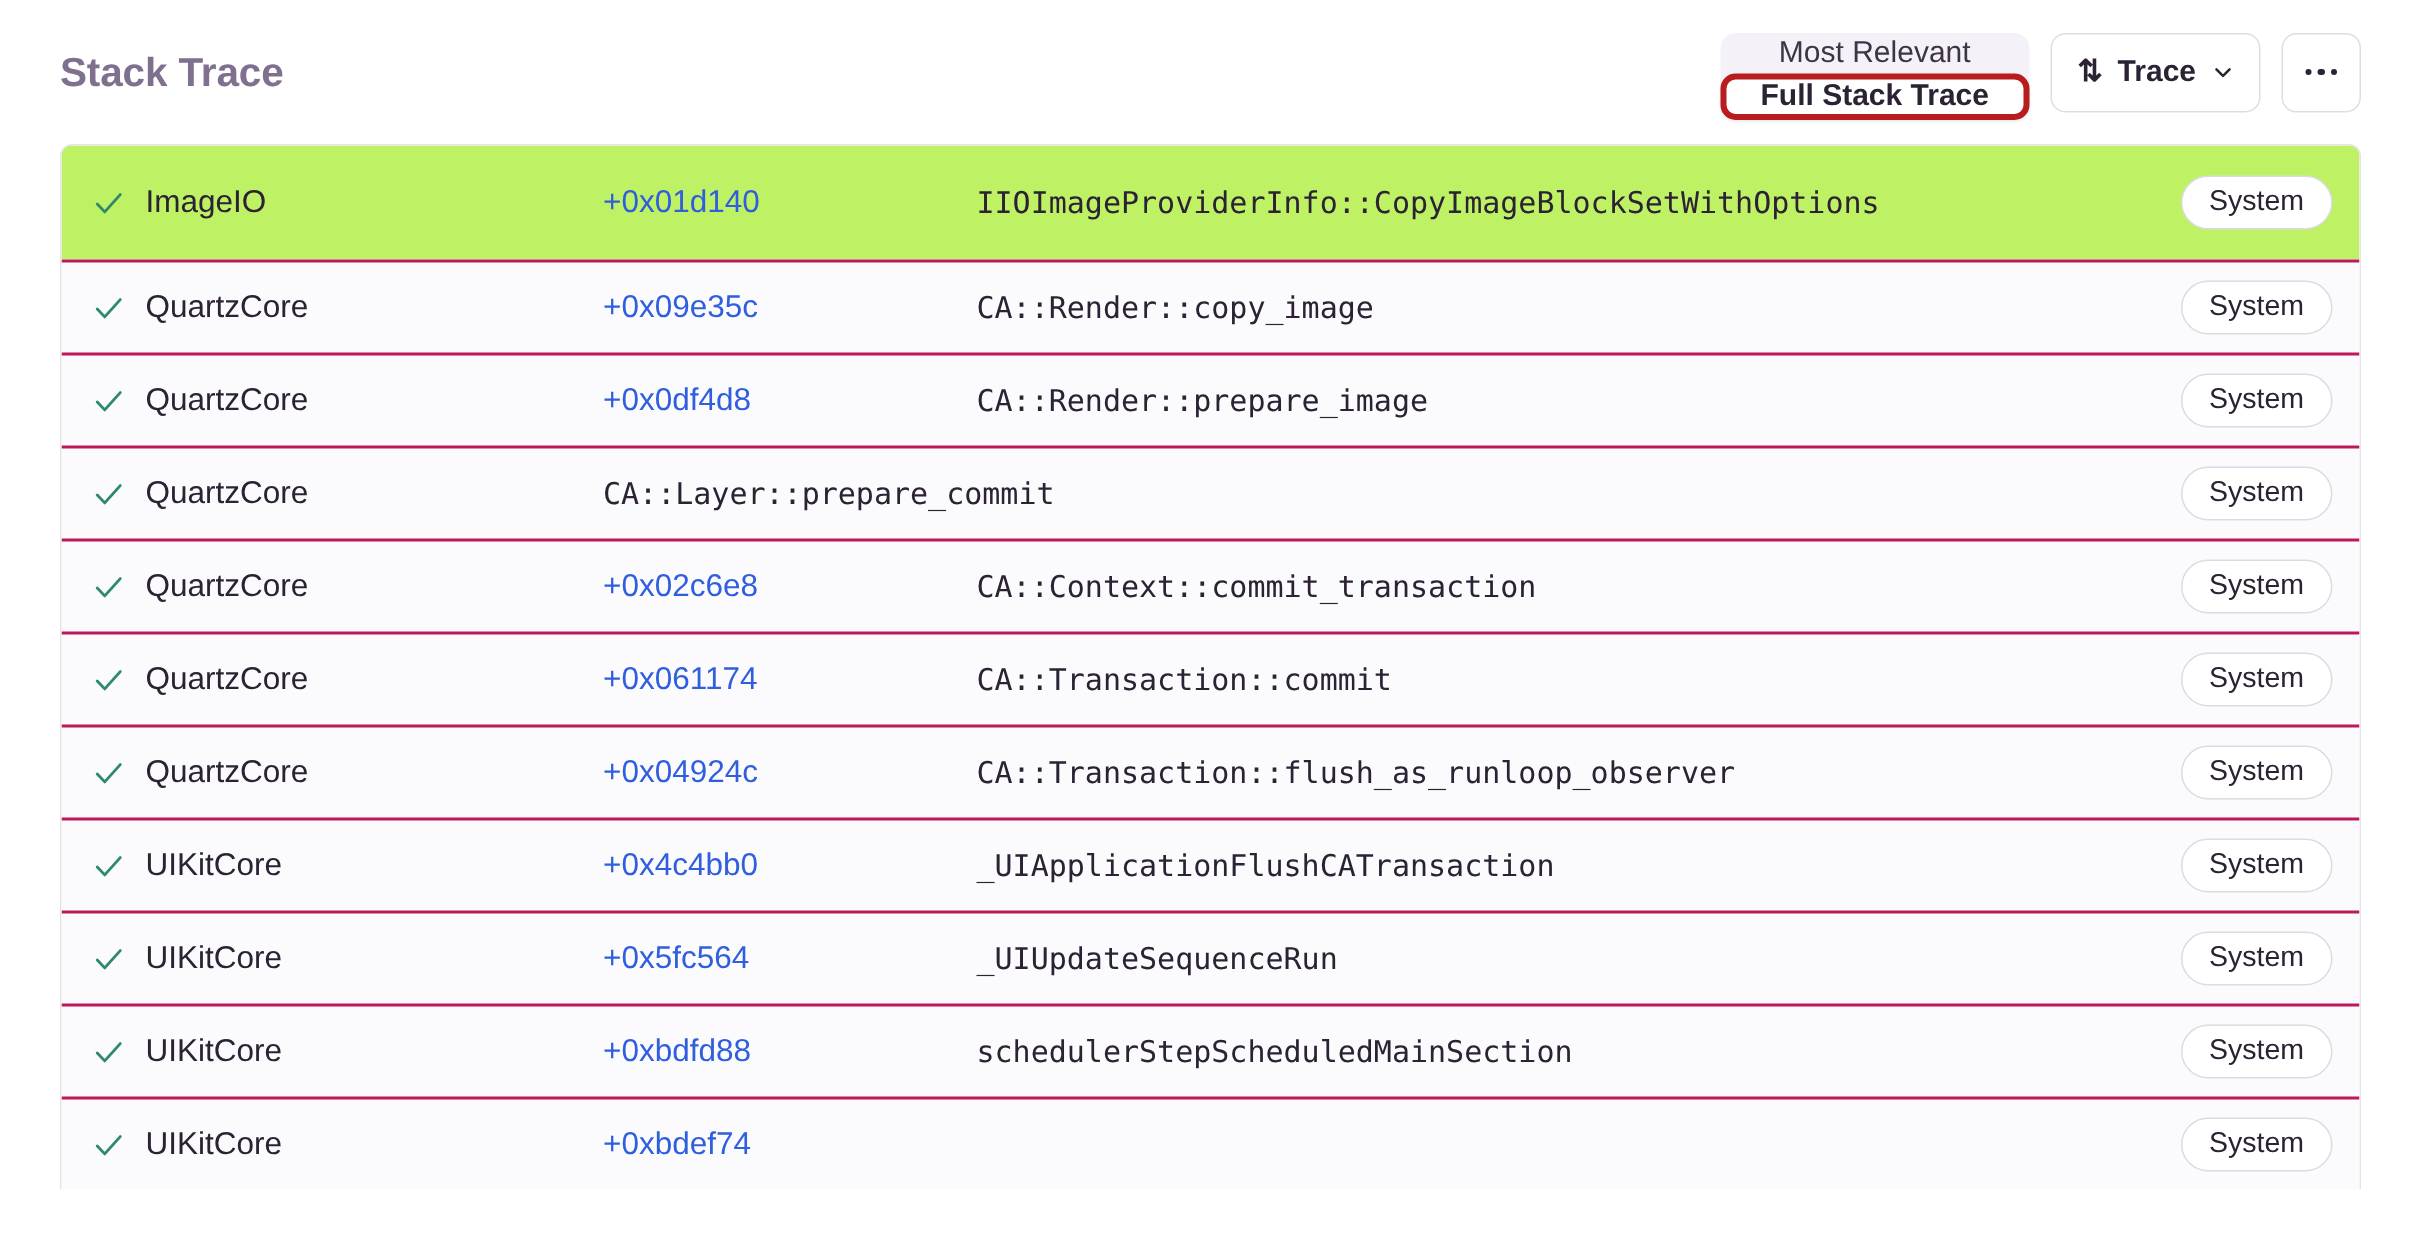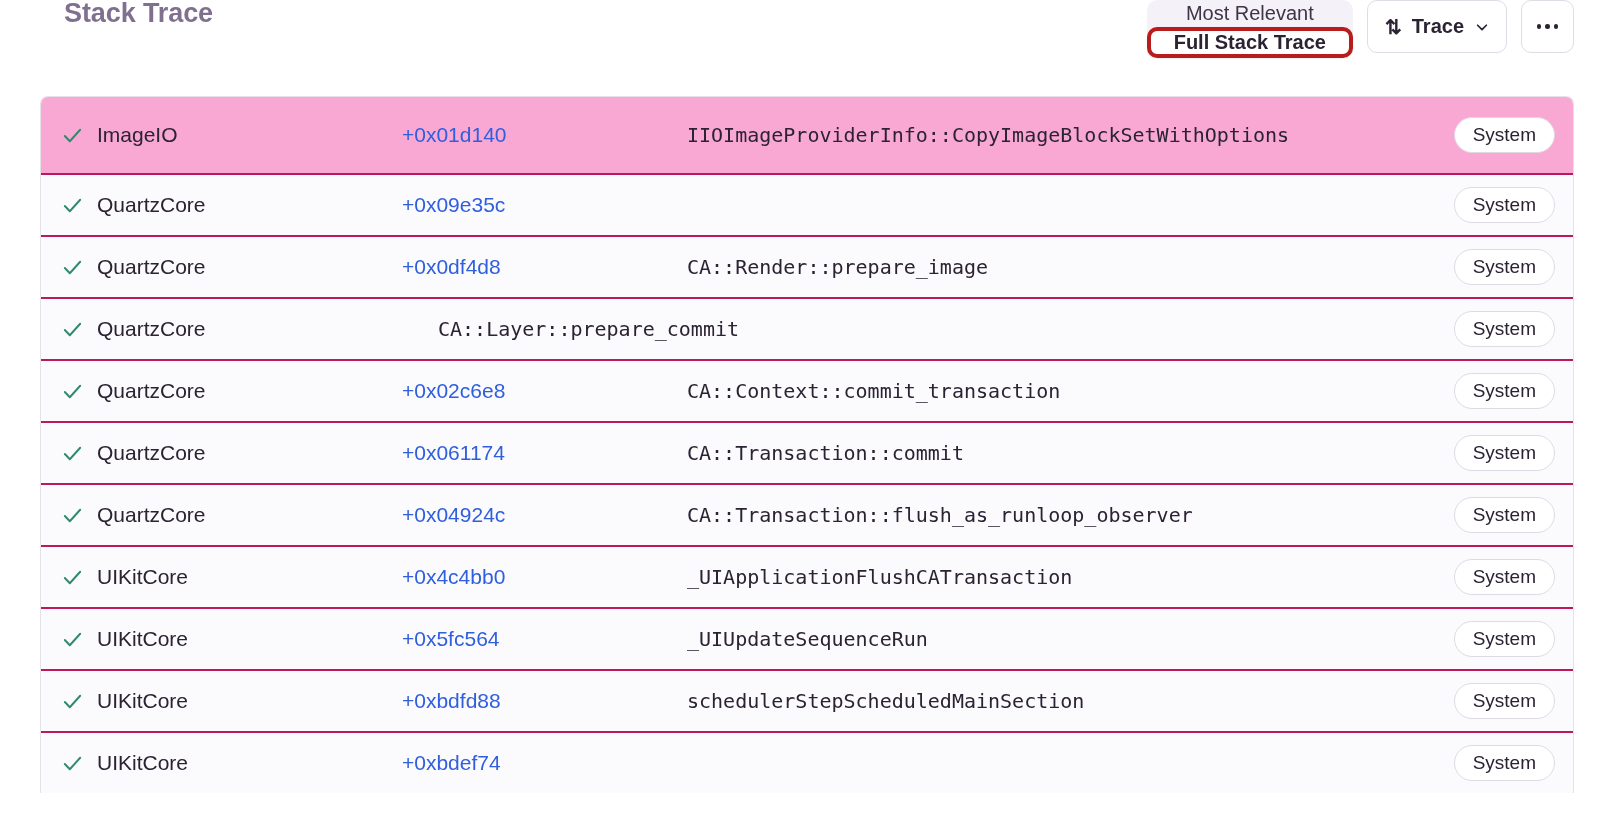--- a/index.html
+++ b/index.html
@@ -18,23 +18,23 @@
   .panel {
     width: 1614px;
     height: 822px;
     box-sizing: border-box;
     position: relative;
   }
 
   
   .panel-header {
     height: 96px;
-    padding: 0 40px 0 64px;
-    display: flex;
-    align-items: flex-start;
+    padding: 0 40px 0 40px;
+    display: flex;
+    align-items: center;
     justify-content: space-between;
     box-sizing: border-box;
   }
 
   .panel-title {
     font-size: 27px;
     font-weight: 700;
     color: #80708f;
     letter-spacing: -0.1px;
     line-height: 1;
@@ -141,21 +141,21 @@
     display: flex;
     align-items: center;
     min-height: 62px;
     padding: 0 18px 0 20px;
     box-sizing: border-box;
     border-top: 2px solid #be185d;
     background: #fbfafc;
   }
   .frame-row:first-child {
     border-top: none;
-    background: #f9a8d4;
+    background: #bef264;
     min-height: 76px;
   }
 
   .col-check {
     width: 36px;
     flex: 0 0 36px;
     display: flex;
     align-items: center;
     justify-content: flex-start;
   }
@@ -180,21 +180,20 @@
 
   .col-func {
     flex: 1 1 auto;
     font-family: "DejaVu Sans Mono", monospace;
     font-size: 20px;
     color: #2b2233;
     line-height: 1.55;
     padding-right: 22px;
     max-width: 690px;
     word-break: break-all;
-    margin-left: 36px;
   }
 
   .col-badge {
     flex: 0 0 auto;
     margin-left: auto;
     display: flex;
     justify-content: flex-end;
     align-items: center;
   }
   .badge {
@@ -264,20 +263,21 @@
       <div class="frame-row">
         <div class="col-check">
           <span>
             <svg class="check-svg" viewBox="0 0 24 24" fill="none" aria-hidden="true">
               <path d="M4 12.5l5.2 5.5L20 6" stroke="#2f8a6b" stroke-width="2" stroke-linecap="round" stroke-linejoin="round"></path>
             </svg>
           </span>
         </div>
         <div class="col-module">QuartzCore</div>
         <div class="col-offset">+0x09e35c</div>
+        <div class="col-func">CA::Render::copy_image</div>
         <div class="col-badge">
           <span class="badge">System</span>
         </div>
       </div>
       <div class="frame-row">
         <div class="col-check">
           <span>
             <svg class="check-svg" viewBox="0 0 24 24" fill="none" aria-hidden="true">
               <path d="M4 12.5l5.2 5.5L20 6" stroke="#2f8a6b" stroke-width="2" stroke-linecap="round" stroke-linejoin="round"></path>
             </svg>

